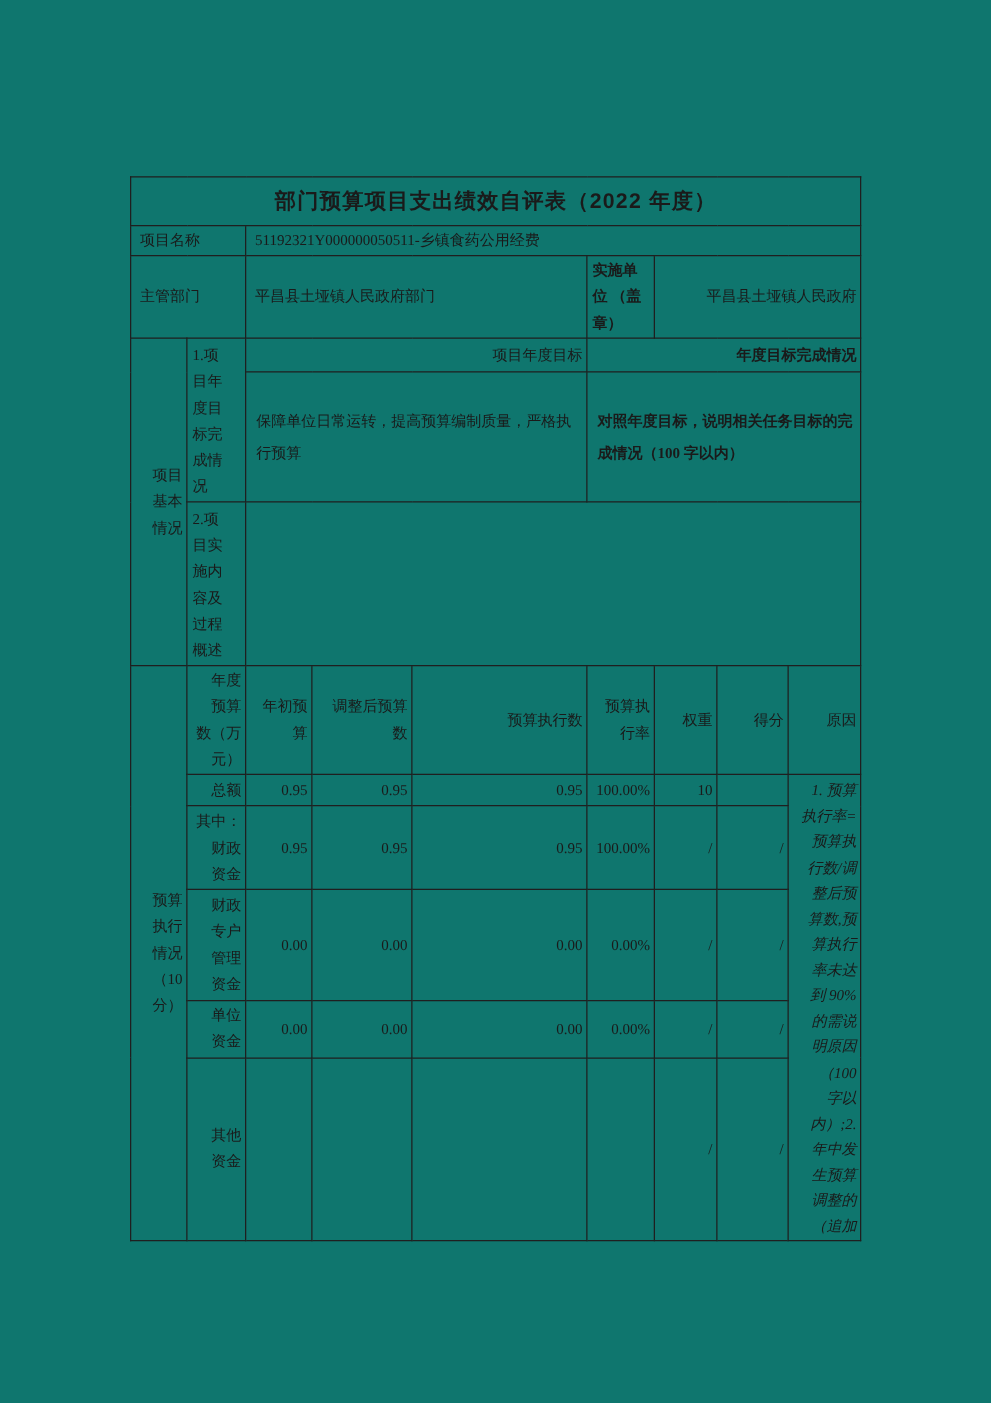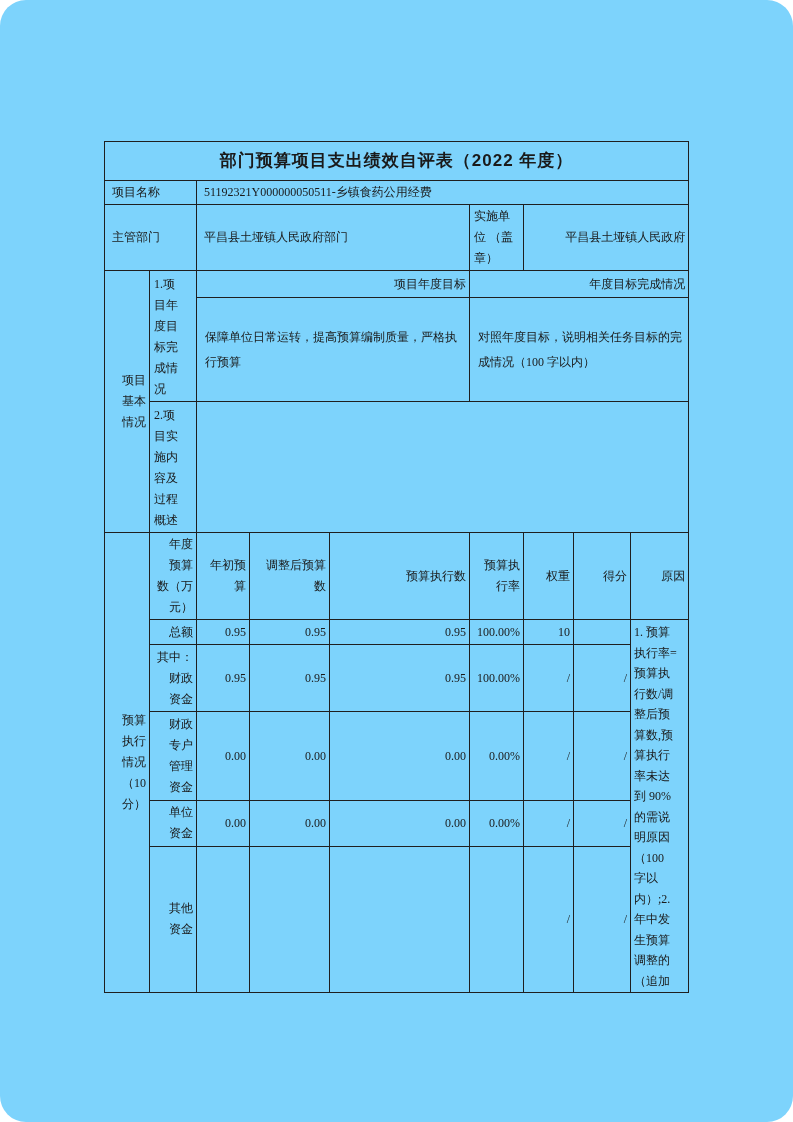--- a/index.html
+++ b/index.html
@@ -1,25 +1,24 @@
 <!DOCTYPE html>
 <html><head>
 <meta charset="utf-8">
 <style>
   * { margin: 0; padding: 0; box-sizing: border-box; }
   html, body { background: #ffffff; }
   .page {
     position: relative;
     width: 793px;
     height: 1122px;
-    background: #7dd3fc;
+    background: #0f766e;
     font-family: "Liberation Serif", "DejaVu Serif", serif;
     color: #1a1a1a;
     overflow: hidden;
-    border-radius: 26px;
   }
   table.doc-table {
     position: absolute;
     left: 104px;
     top: 141px;
     width: 584px;
     border-collapse: collapse;
     table-layout: fixed;
     font-size: 12px;
     line-height: 21px;
@@ -34,27 +33,28 @@
   .title-cell {
     text-align: center;
     font-weight: bold;
     font-size: 17px;
     letter-spacing: 1px;
     line-height: 22px;
     font-family: "Liberation Sans", "DejaVu Sans", sans-serif;
   }
   .c  { text-align: right; }
   .l  { text-align: left; padding-left: 7px !important; }
-  .b  { font-weight: normal; margin-left: 40px; }
+  .b  { font-weight: bold; margin-left: 40px; }
   .top { vertical-align: top; padding-top: 3px !important; }
   .pre { white-space: pre-line; }
   .wide-text { line-height: 25px; padding-left: 8px !important; padding-right: 6px !important; }
   .reason-cell {
+    font-style: italic;
     vertical-align: top;
-    text-align: left;
+    text-align: right;
     white-space: pre-line;
     line-height: 20.5px;
     padding-top: 2px !important;
   }
   .page-number {
     position: absolute;
     top: 1018px;
     left: 0;
     width: 100%;
     text-align: center;

